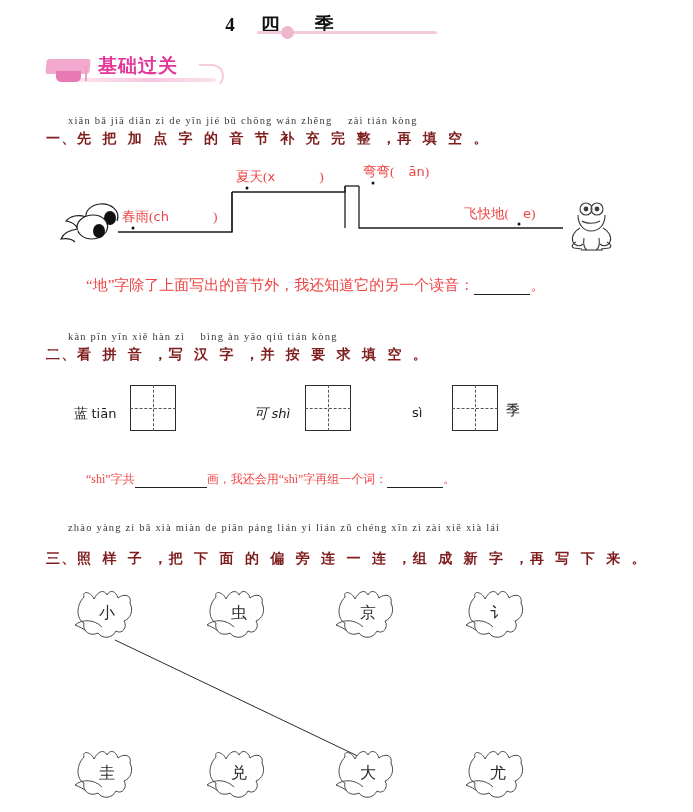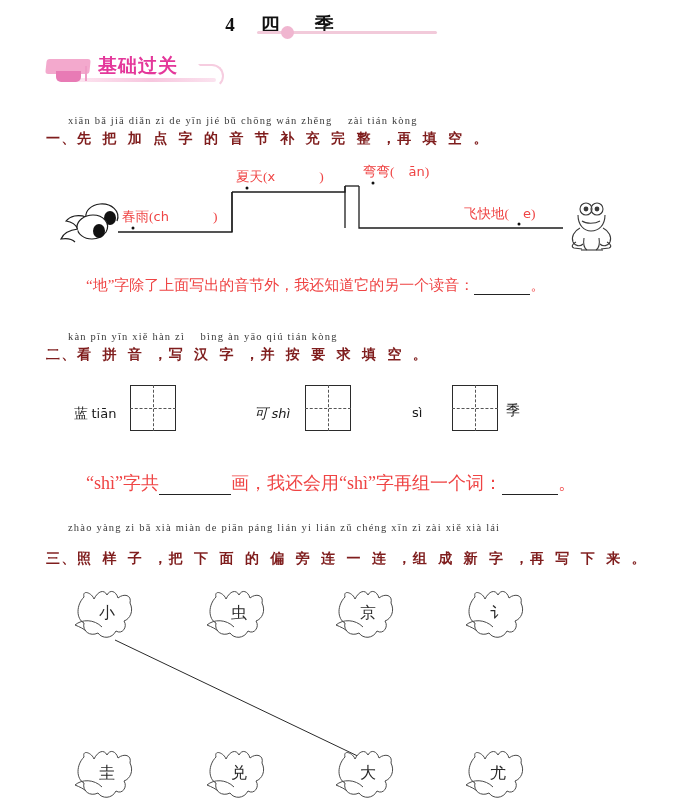--- a/index.html
+++ b/index.html
@@ -285,21 +285,21 @@
   <span class="pinyin-sm">shì</span>
 </div>
 <div class="tzg" style="left:305px; top:385px;"></div>
 
 <div class="tzg-label" style="left:412px; top:405px;">
   <span class="pinyin-sm">sì</span>
 </div>
 <div class="tzg" style="left:452px; top:385px;"></div>
 <div class="tzg-label" style="left:506px; top:402px;">季</div>
 
-<div class="abs-text" style="left:86px; top:471px; font-size:18px;">
+<div class="abs-text" style="left:86px; top:471px; font-size:12px;">
   <span>“shì”字共</span><span class="blank-line" style="width:72px;"></span><span>画，我还会用“shì”字再组一个词：</span><span class="blank-line" style="width:56px;"></span><span>。</span>
 </div>
 
 <div class="ex-pinyin" style="left:68px; top:522px; letter-spacing:1.2px;">zhào yàng  zi    bǎ xià miàn de piān páng lián yi lián    zǔ chéng xīn zì    zài xiě xià lái</div>
 <div class="ex-title" style="left:46px; top:538px; letter-spacing:1.5px;margin-top:12px;">三、照  样  子 ，把 下  面  的 偏  旁  连 一 连 ，组  成   新 字 ，再 写 下 来 。</div>
 
 <svg class="layer" viewBox="0 0 693 812">
   <line x1="115" y1="640" x2="366" y2="760" stroke="#2a2a2a" stroke-width="1"></line>
 </svg>
 

